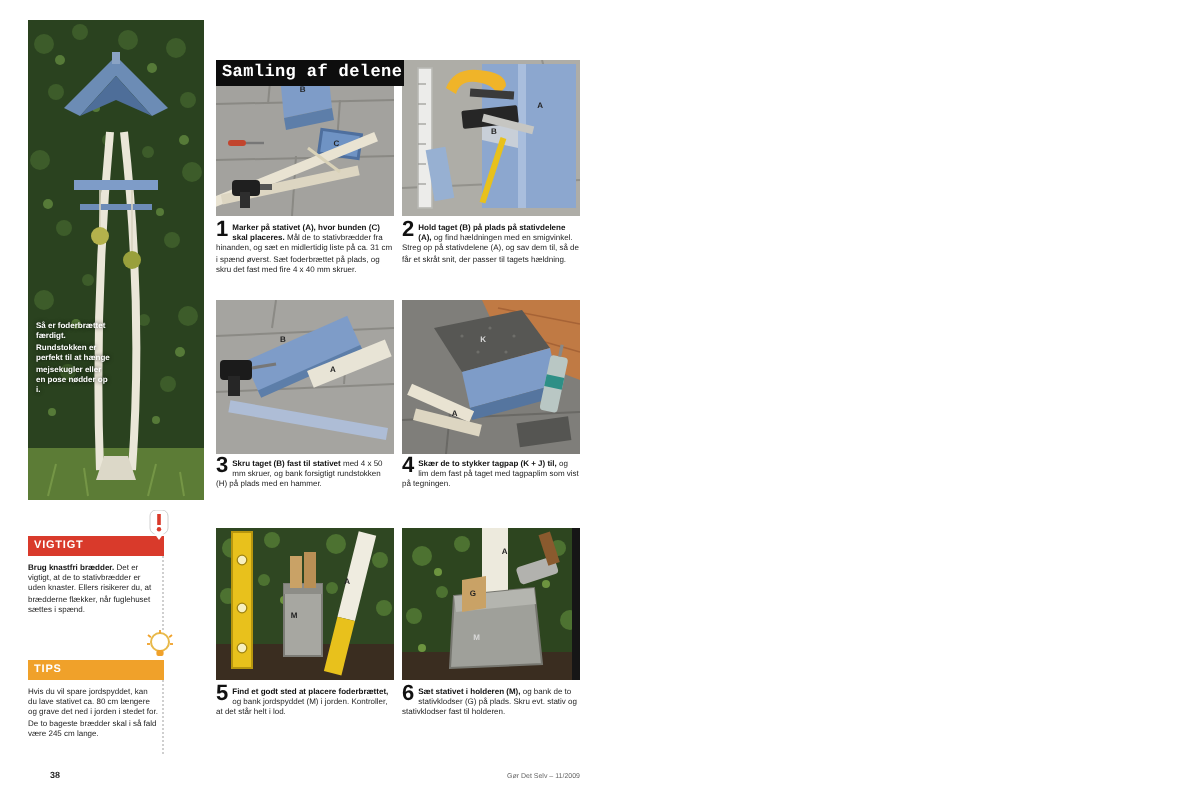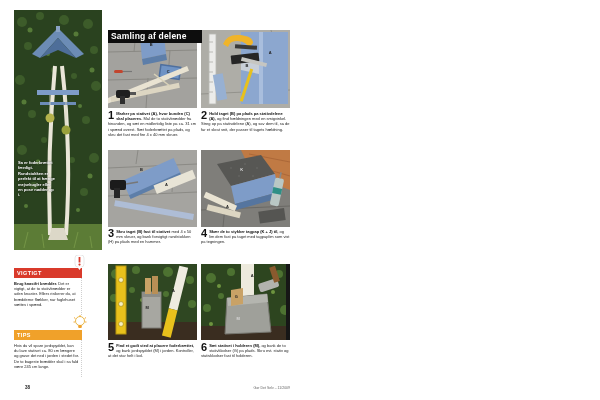--- a/index.html
+++ b/index.html
@@ -18,21 +18,21 @@
               padding-left:3px;letter-spacing:.4px;box-sizing:border-box;}
   .red{background:#d93a2b;}
   .orange{background:#f0a12a;}
   .box-body{margin:0;padding:3px 2px 0 0;font-size:4px;line-height:1.3;color:#222;
             border-right:1px dotted #cfcfcf;min-height:34px;}
   .box-body b{color:#111;}
   .icon-badge{width:13px;height:15px;right:-4px;top:-13px;}
 
   
   .hdr{left:108px;top:30px;width:94px;height:13px;background:#0d0d0d;color:#fff;z-index:5;
-       font-family:Liberation Sans, sans-serif;font-weight:bold;font-size:8.5px;line-height:13px;
+       font-family:Liberation Mono, monospace;font-weight:bold;font-size:8.5px;line-height:13px;
        padding-left:3px;box-sizing:border-box;letter-spacing:.2px;}
   .photo{overflow:hidden;background:#999;}
   .photo svg{display:block;}
   .col1{left:108px;} .col2{left:201px;}
   .pw{width:89px;}
   .r1{top:30px;height:78px;} .r2{top:150px;height:77px;} .r3{top:264px;height:76px;}
   .cap{width:89px;font-size:4px;line-height:1.3;color:#222;}
   .capr1{top:111px;} .capr2{top:229px;} .capr3{top:343px;}
   .cap .num{float:left;font-size:11px;font-weight:bold;line-height:9px;margin-right:2px;color:#111;}
   .cap b{color:#111;}

